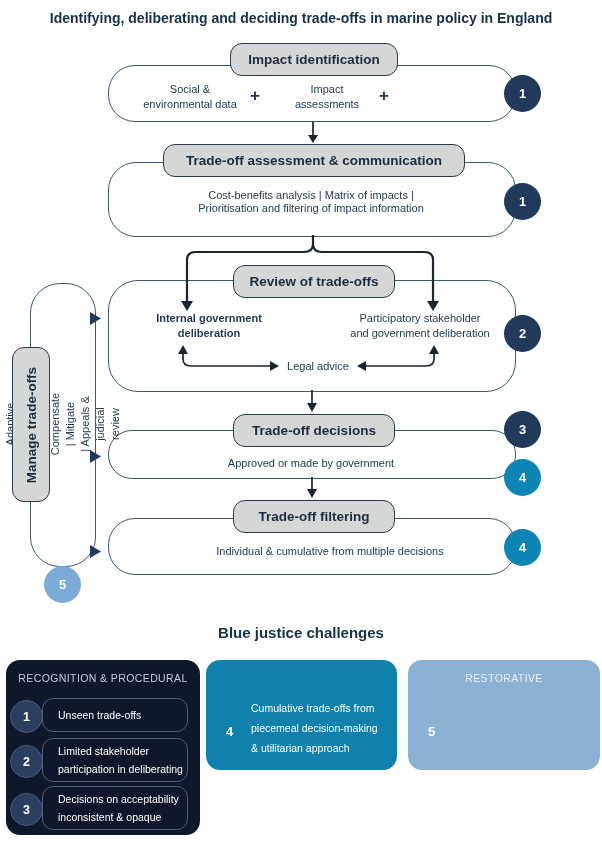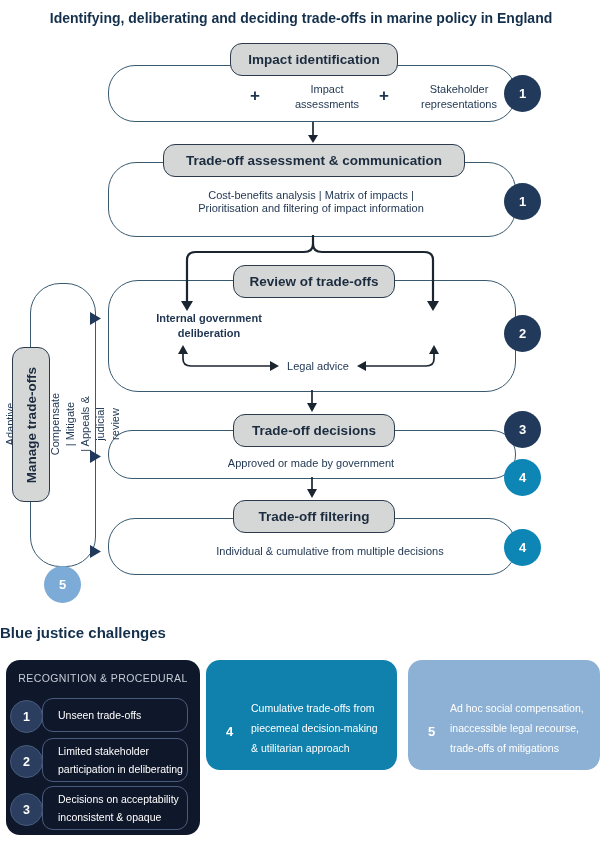--- a/index.html
+++ b/index.html
@@ -22,59 +22,61 @@
   .chal-box{border-radius:14px;z-index:1;color:#fff;}
   .chal-hdr{position:absolute;left:0;right:0;top:12px;text-align:center;font-size:10.5px;letter-spacing:.4px;white-space:nowrap;}
   .chal-item-rect{position:absolute;left:36px;width:146px;border:1px solid #4a5c7e;border-radius:11px;
                   display:flex;align-items:center;padding-left:15px;box-sizing:border-box;
                   font-size:10.5px;line-height:18px;color:#fff;white-space:pre-line;}
   .chal-item-num{position:absolute;left:4px;width:31px;height:31px;border:1px solid #4a5c7e;border-radius:50%;
                  background:#2b3e5f;display:flex;align-items:center;justify-content:center;
                  font-weight:bold;font-size:12.5px;color:#fff;z-index:2;}
   .chal-num{position:absolute;font-weight:bold;font-size:13px;color:#fff;}
   .chal-txt{position:absolute;font-size:10.5px;line-height:20px;color:#fff;white-space:pre-line;}
-  .section-title{left:0;right:0;text-align:left;font-weight:bold;font-size:15px;color:#14304c;z-index:2;}
+  .section-title{left:0;right:0;text-align:center;font-weight:bold;font-size:15px;color:#14304c;z-index:2;}
 </style>
 </head>
 <body>
 
 <div class="page">
 
   <div class="abs title">Identifying, deliberating and deciding trade-offs in marine policy in England</div>
 
   <div class="abs container" style="left:30px;top:283px;width:64px;height:282px;border-radius:30px;"></div>
   <div class="abs body-txt" style="left:46px;top:284px;width:34px;height:280px;">
     <span class="rot" style="white-space:pre-line;text-align:center;line-height:15px;">Adaptive management | Compensate | Mitigate
 | Appeals &amp; judicial review</span>
   </div>
   <div class="abs greyhdr" style="left:12px;top:347px;width:36px;height:153px;">
     <span class="rot">Manage trade-offs</span>
   </div>
   <div class="abs badge light" style="left:44px;top:566px;">5</div>
 
   <div class="abs container" style="left:108px;top:65px;width:406px;height:55px;border-radius:27px;"></div>
   <div class="abs greyhdr" style="left:230px;top:43px;width:166px;height:31px;">Impact identification</div>
+  <div class="abs body-txt" style="left:135px;top:82px;width:110px;">Social &amp;
+environmental data</div>
   <div class="abs plus" style="left:255px;top:96px;">+</div>
   <div class="abs body-txt" style="left:287px;top:82px;width:80px;">Impact
 assessments</div>
   <div class="abs plus" style="left:384px;top:96px;">+</div>
-  <div class="abs body-txt" style="left:404px;top:82px;width:110px;">Stakeholder
-representations</div>
   <div class="abs badge navy" style="left:504px;top:75px;">1</div>
 
   <div class="abs container" style="left:108px;top:162px;width:406px;height:73px;border-radius:28px;"></div>
   <div class="abs body-txt" style="left:108px;top:189px;width:406px;line-height:13px;">Cost-benefits analysis | Matrix of impacts |
 Prioritisation and filtering of impact information</div>
   <div class="abs greyhdr" style="left:163px;top:144px;width:300px;height:31px;">Trade-off assessment &amp; communication</div>
   <div class="abs badge navy" style="left:504px;top:183px;">1</div>
 
   <div class="abs container" style="left:108px;top:280px;width:406px;height:110px;border-radius:30px;"></div>
   <div class="abs greyhdr" style="left:233px;top:265px;width:160px;height:31px;">Review of trade-offs</div>
   <div class="abs body-txt" style="left:139px;top:311px;width:140px;font-weight:bold;">Internal government
 deliberation</div>
+  <div class="abs body-txt" style="left:330px;top:311px;width:180px;">Participatory stakeholder
+and government deliberation</div>
   <div class="abs body-txt" style="left:268px;top:359px;width:100px;">Legal advice</div>
   <div class="abs badge navy" style="left:504px;top:315px;">2</div>
 
   <div class="abs container" style="left:108px;top:430px;width:406px;height:47px;border-radius:24px;"></div>
   <div class="abs greyhdr" style="left:233px;top:414px;width:160px;height:31px;">Trade-off decisions</div>
   <div class="abs body-txt" style="left:108px;top:456px;width:406px;">Approved or made by government</div>
   <div class="abs badge navy" style="left:504px;top:411px;">3</div>
   <div class="abs badge blue" style="left:504px;top:459px;">4</div>
 
   <div class="abs container" style="left:108px;top:518px;width:406px;height:55px;border-radius:27px;"></div>
@@ -131,19 +133,17 @@
   </div>
 
   <div class="abs chal-box" style="left:206px;top:660px;width:191px;height:110px;background:#1080ad;">
     <div class="chal-num" style="left:20px;top:64px;">4</div>
     <div class="chal-txt" style="left:45px;top:38px;width:142px;">Cumulative trade-offs from
 piecemeal decision-making
 &amp; utilitarian approach</div>
   </div>
 
   <div class="abs chal-box" style="left:408px;top:660px;width:192px;height:110px;background:#8cb1d4;">
+    <div class="chal-hdr" style="color:#e7f0f8;">RESTORATIVE</div>
     <div class="chal-num" style="left:20px;top:64px;">5</div>
-    <div class="chal-txt" style="left:42px;top:38px;width:150px;">Ad hoc social compensation,
-inaccessible legal recourse,
-trade-offs of mitigations</div>
   </div>
 
 </div>
 
 </body></html>

